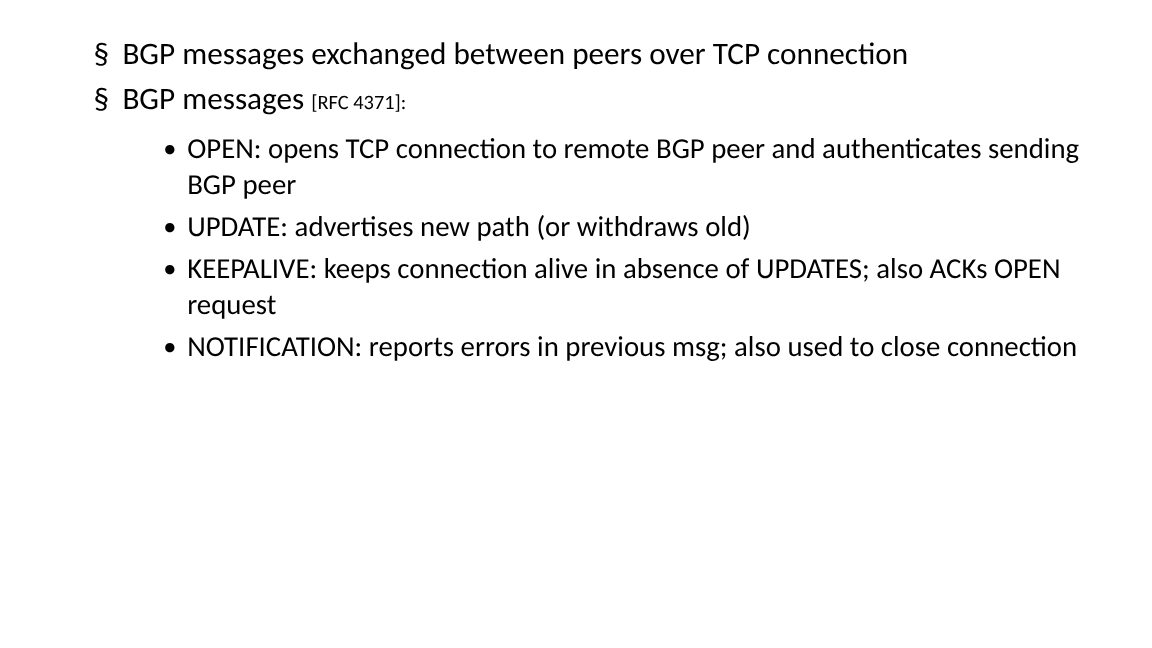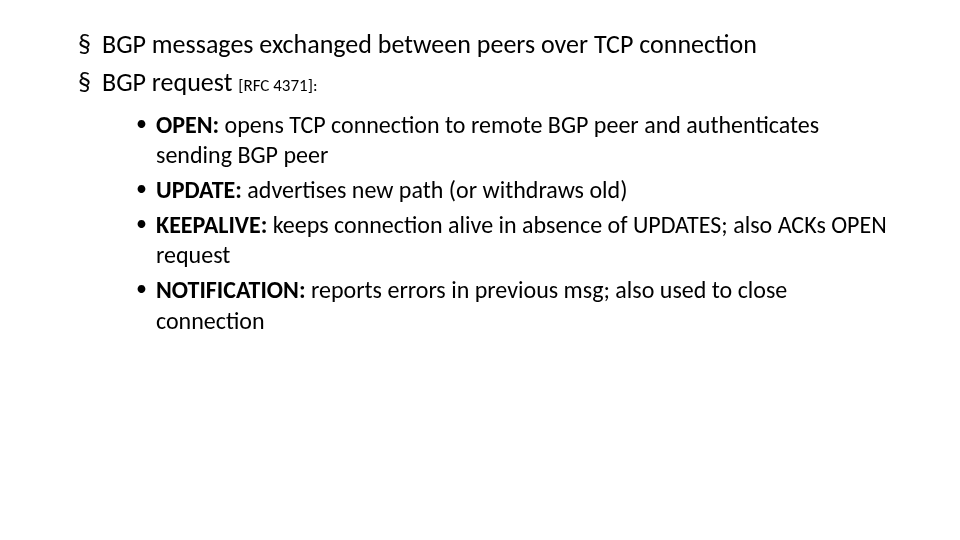--- a/index.html
+++ b/index.html
@@ -61,32 +61,32 @@
     }
     .level2 > li::before {
       content: "•";
       position: absolute;
       left: 2px;
       top: 0;
       color: #000000;
       font-size: 22px;
     }
     .msg-name {
-      font-weight: 700;
+      font-weight: 400;
     }
   </style>
 </head>
 <body>
 
 <div class="slide">
 
   <ul class="level1">
     <li>BGP messages exchanged between peers over TCP connection</li>
     <li>
-      <span>BGP request </span><span class="small-ref">[RFC 4371]:</span>
+      <span>BGP messages </span><span class="small-ref">[RFC 4371]:</span>
 
       <ul class="level2">
         <li>
           <span class="msg-name">OPEN:</span><span> opens TCP connection to remote BGP peer and authenticates sending BGP peer</span>
         </li>
         <li>
           <span class="msg-name">UPDATE:</span><span> advertises new path (or withdraws old)</span>
         </li>
         <li>
           <span class="msg-name">KEEPALIVE:</span><span> keeps connection alive in absence of UPDATES; also ACKs OPEN request</span>

